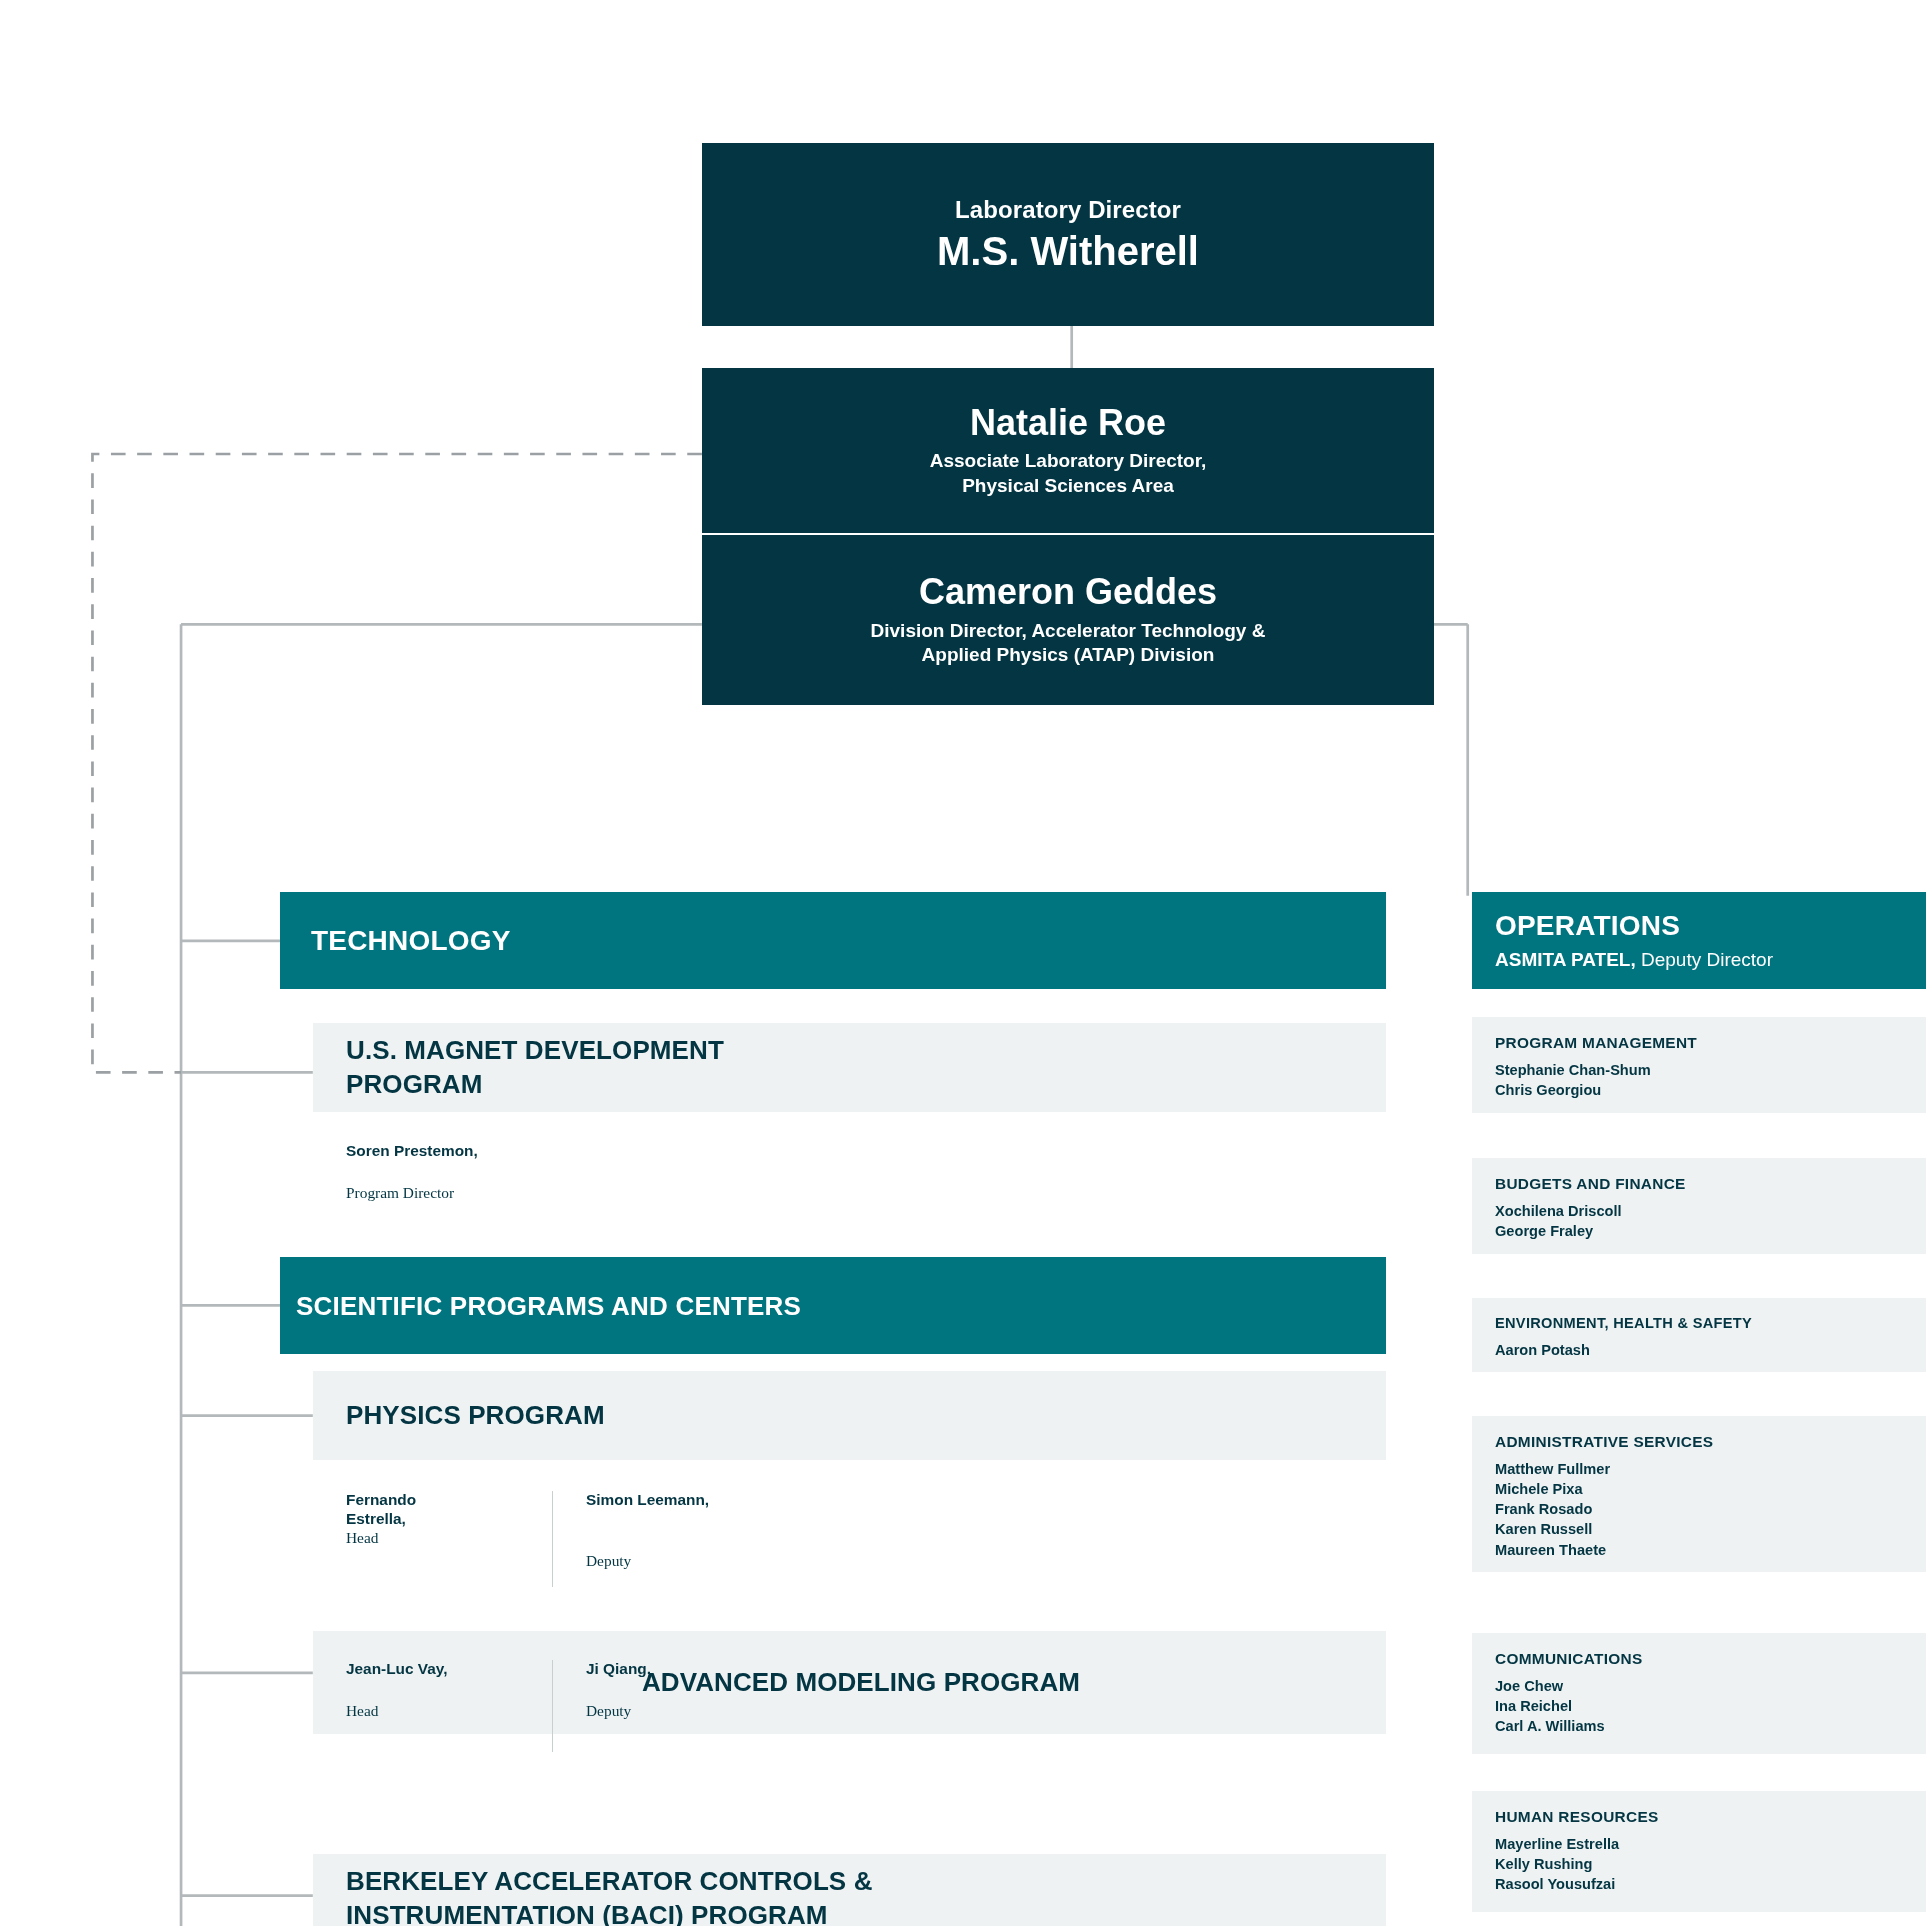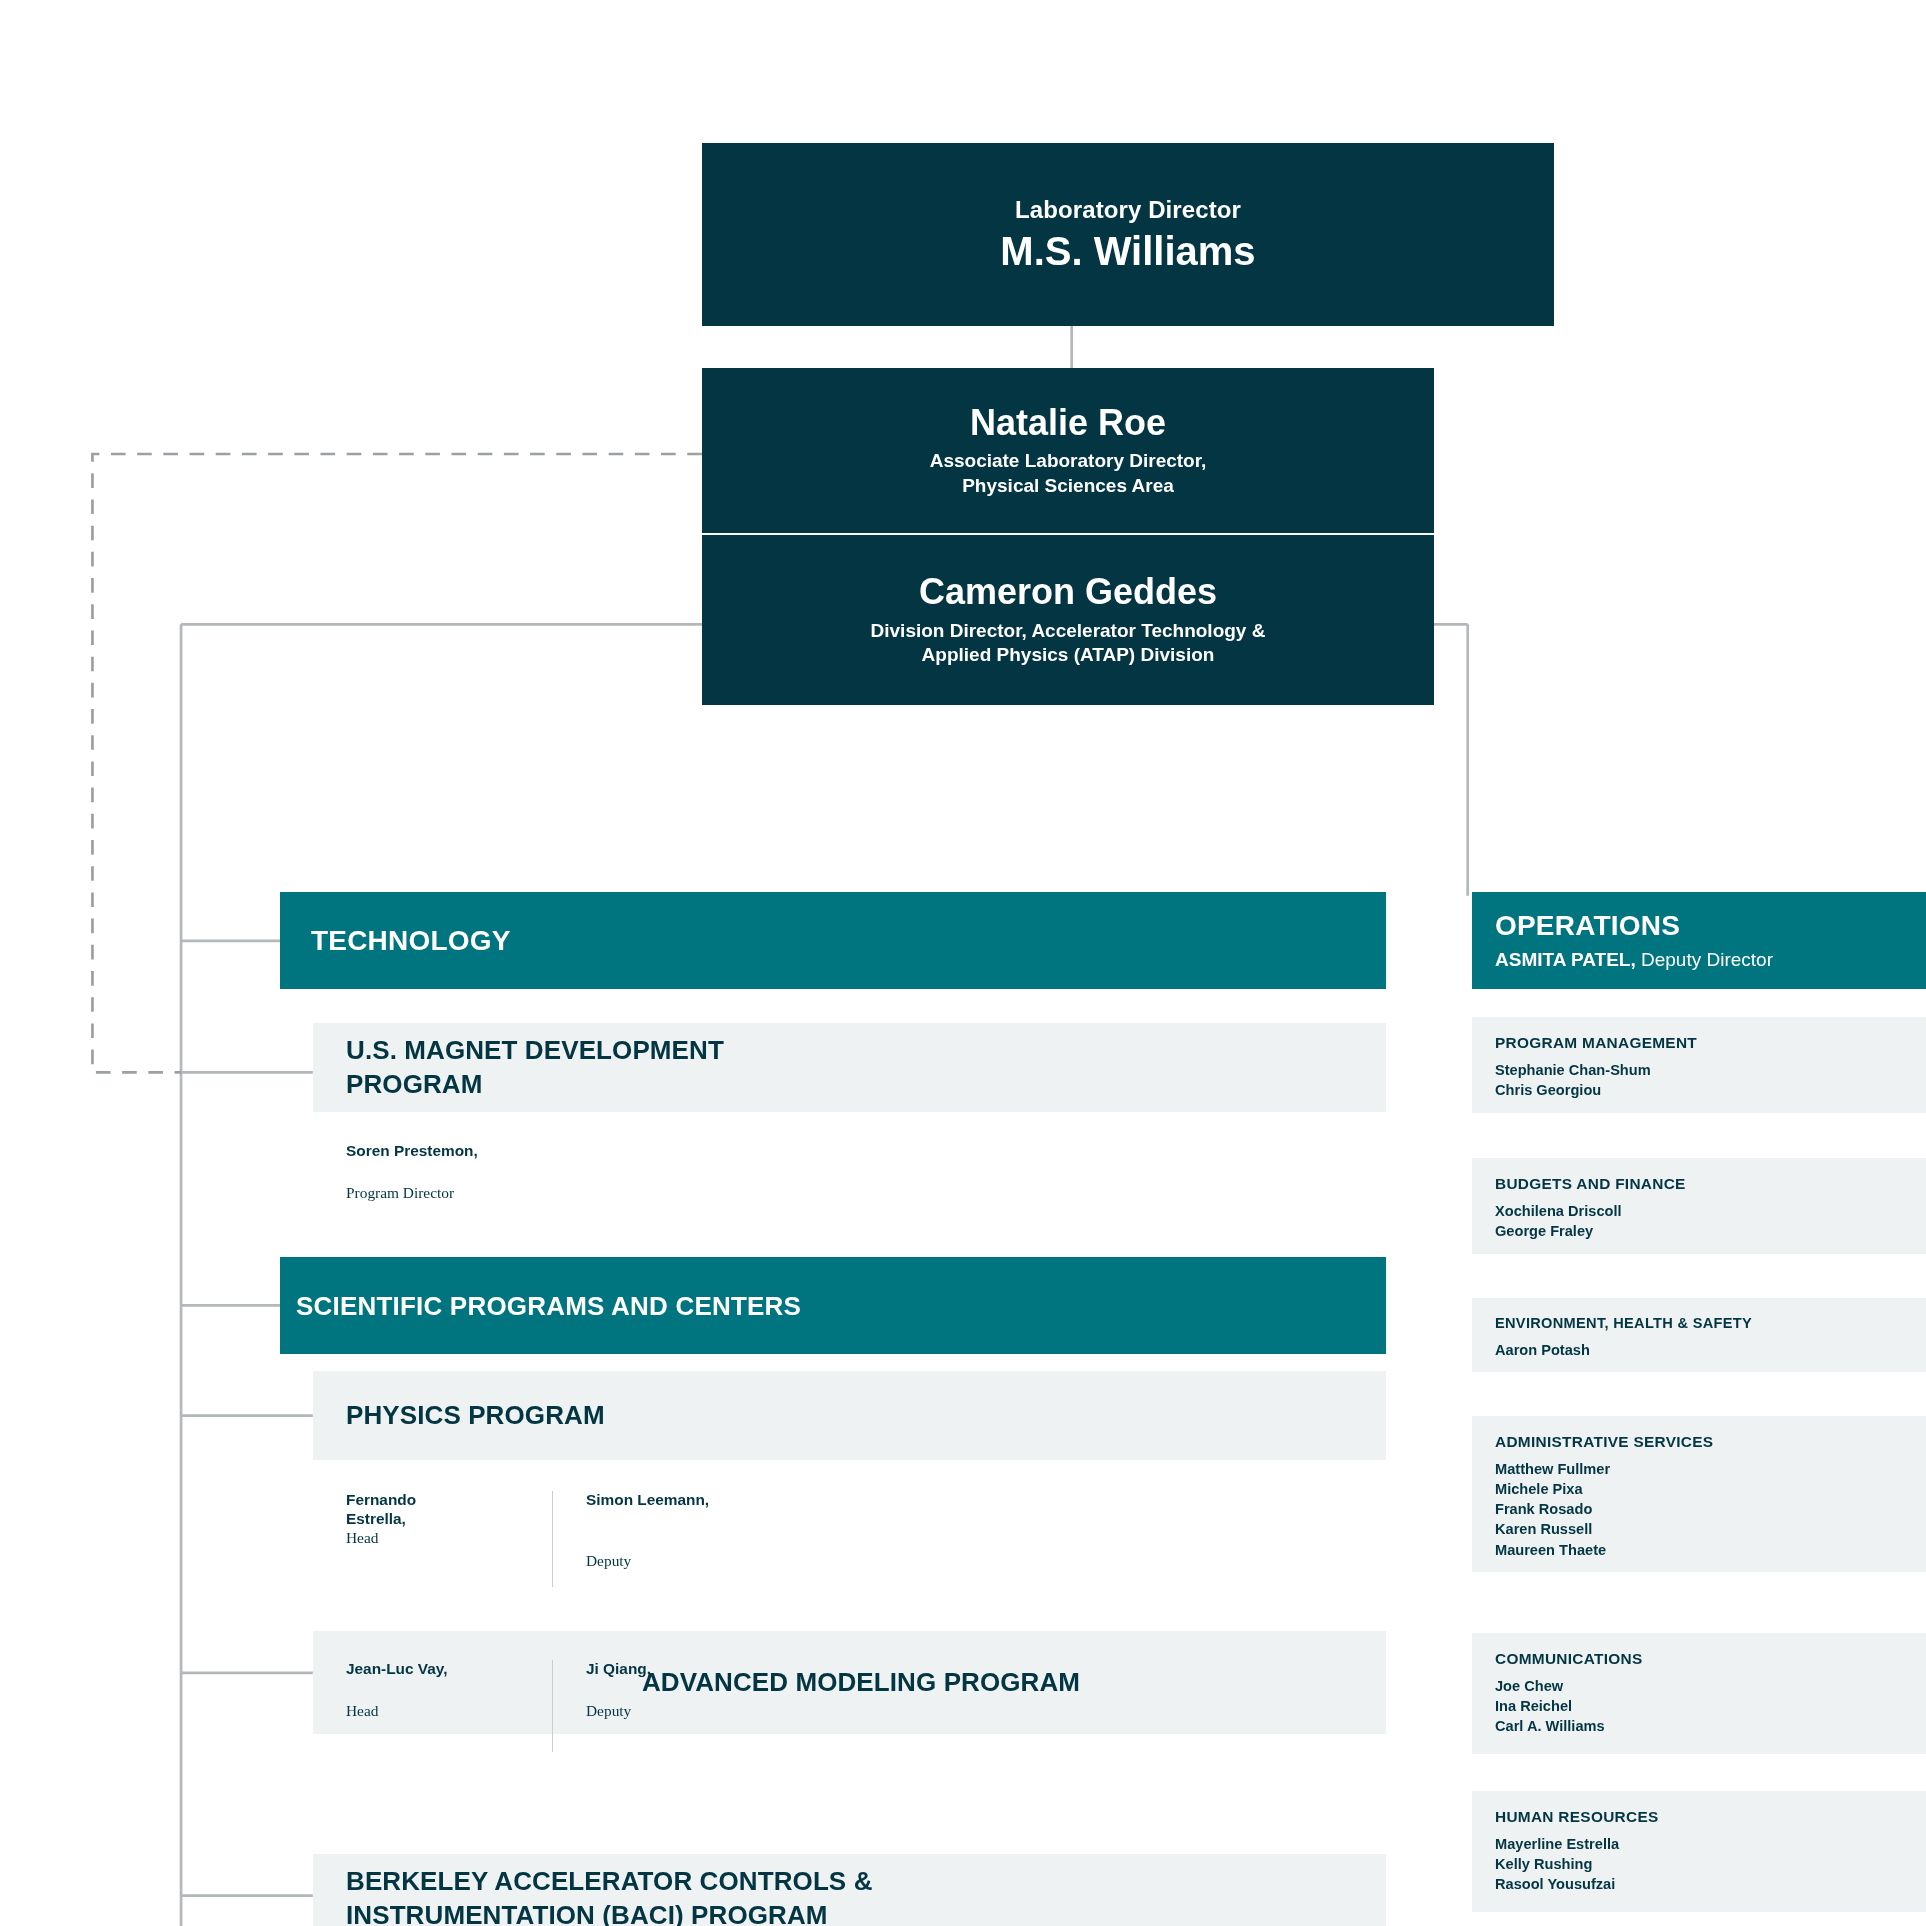--- a/index.html
+++ b/index.html
@@ -116,23 +116,23 @@
     <path d="M5085,3230 L5012,3230"></path>
     <path d="M5085,3585 L5012,3585"></path>
     <path d="M5085,4465 L5012,4465"></path>
   </g>
 
   <g stroke="#9aa0a3" stroke-width="7" fill="none" stroke-dasharray="38 30">
     <path d="M1822,1178 L240,1178 L240,2783 L470,2783"></path>
   </g>
 </svg>
 
-<div class="exec" style="left:702px; top:143px; width:852px; height:183px;">
+<div class="exec" style="left:702px; top:143px; width:732px; height:183px;">
   <div class="exec-role-small">Laboratory Director</div>
-  <div class="exec-name-lg">M.S. Williams</div>
+  <div class="exec-name-lg">M.S. Witherell</div>
 </div>
 
 <div class="exec" style="left:702px; top:368px; width:732px; height:165px;">
   <div class="exec-name-md">Natalie Roe</div>
   <div class="exec-sub">
     <div>Associate Laboratory Director,</div>
     <div>Physical Sciences Area</div>
   </div>
 </div>
 

